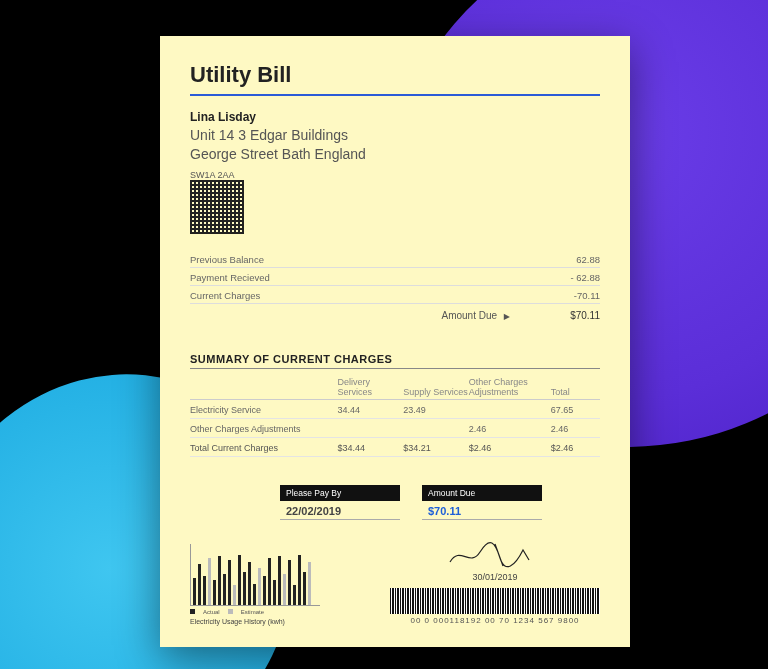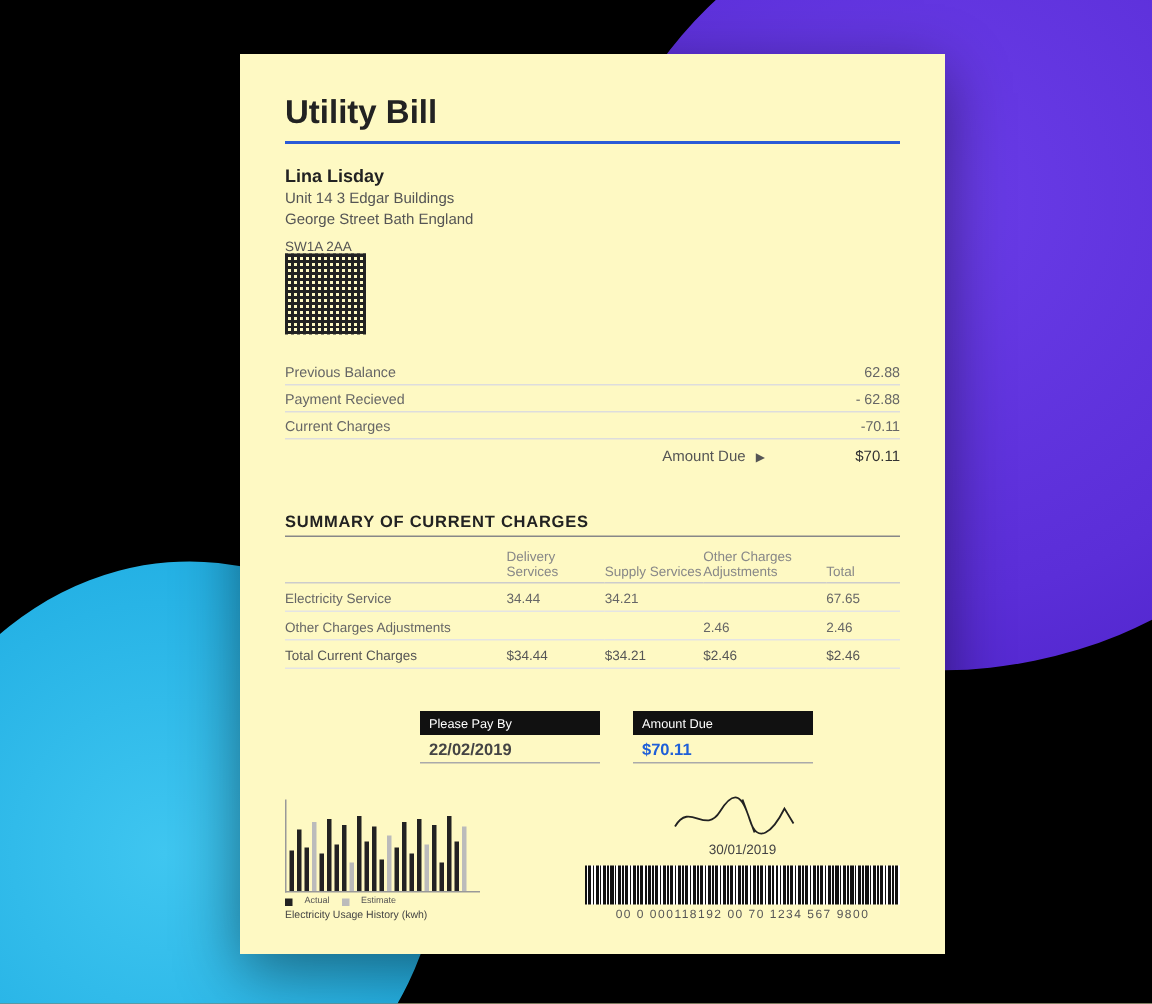--- a/index.html
+++ b/index.html
@@ -47,21 +47,21 @@
     border-bottom: 2px solid #2a5bd7;
     margin-bottom: 14px;
   }
   .header {
     display: flex;
     justify-content: space-between;
     margin-bottom: 16px;
     flex-direction: column;
   }
   .cust-name { font-size: 12px; font-weight: 700; color:#222; margin-bottom: 2px; }
-  .cust-addr { font-size: 10px; color:#555; line-height: 1.35; }
+  .cust-addr { font-size: 14px; color:#555; line-height: 1.35; }
   .cust-post { font-size: 9px; color:#555; margin-top: 6px; }
   .qr {
     width: 54px; height: 54px;
     background:
       repeating-linear-gradient(0deg, #222 0 2px, transparent 2px 4px),
       repeating-linear-gradient(90deg, #222 0 2px, transparent 2px 4px);
     position: relative;
   }
   .section-head {
     font-size: 11px;
@@ -216,21 +216,21 @@
         <tr>
       <th style="width:36%"></th>
       <th style="width:16%">Delivery Services</th>
       <th style="width:16%">Supply Services</th>
       <th style="width:20%">Other Charges Adjustments</th>
       <th style="width:12%">Total</th>
     </tr>
     <tr>
       <td>Electricity Service</td>
       <td class="num">34.44</td>
-      <td class="num">34.21</td>
+      <td class="num">23.49</td>
       <td class="num"></td>
       <td class="num">67.65</td>
     </tr>
     <tr>
       <td>Other Charges Adjustments</td>
       <td class="num"></td>
       <td class="num"></td>
       <td class="num">2.46</td>
       <td class="num">2.46</td>
     </tr>

